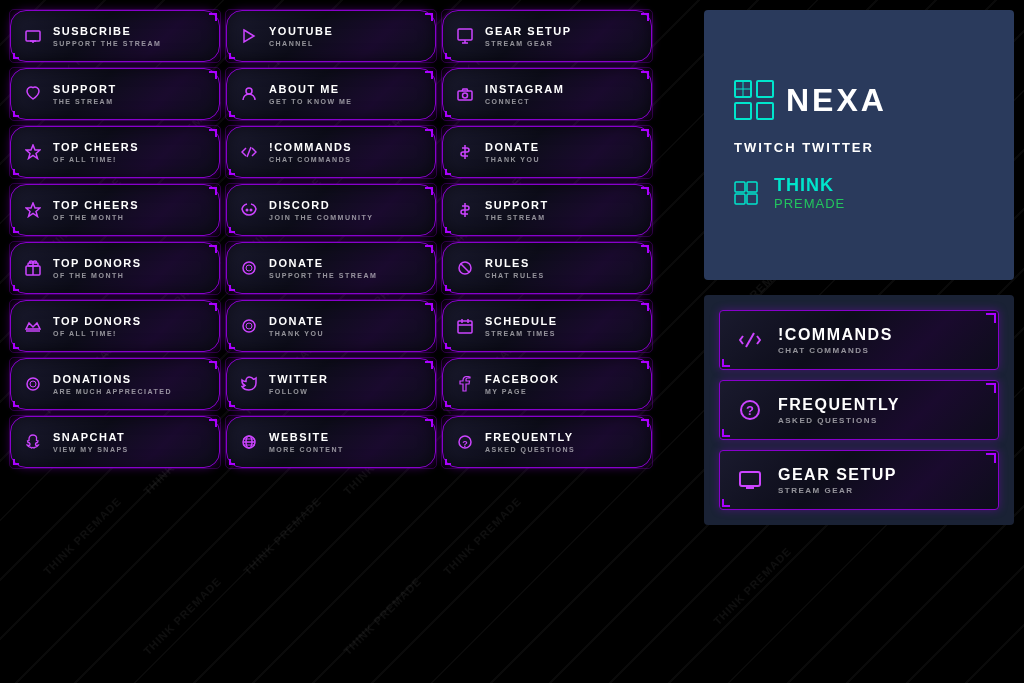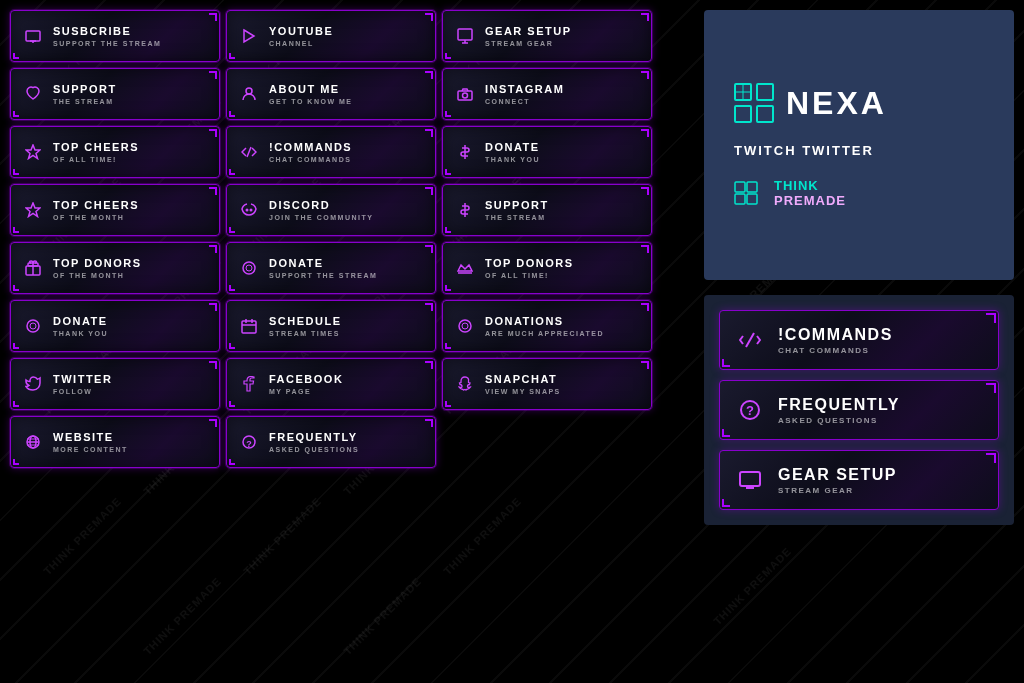--- a/index.html
+++ b/index.html
@@ -57,21 +57,21 @@
       z-index: 1;
     }
 
     
     .panel {
       position: relative;
       width: 210px;
       height: 52px;
       background: linear-gradient(135deg, #1a1a2e 0%, #0d0d1a 40%, #1a0a2e 70%, #0d0d1a 100%);
       border: 1.5px solid #8800cc;
-      border-radius: 4px;
+      border-radius: 16px;
       display: flex;
       align-items: center;
       padding: 0 8px;
       cursor: pointer;
       overflow: visible;
       box-shadow: 0 0 8px rgba(136,0,204,0.4), inset 0 0 15px rgba(0,0,0,0.5);
     }
 
     .panel::before {
       content: '';
@@ -195,30 +195,30 @@
       width: 32px;
       height: 24px;
     }
 
     .tp-text {
       display: flex;
       flex-direction: column;
     }
 
     .tp-think {
-      font-size: 13px;
+      font-size: 18px;
       font-weight: 900;
       color: #00e5cc;
       letter-spacing: 1px;
     }
 
     .tp-premade {
       font-size: 13px;
-      font-weight: 700;
-      color: #f0abfc;
+      font-weight: 400;
+      color: #22c55e;
       letter-spacing: 1px;
     }
 
     
     .preview-area {
       position: absolute;
       top: 295px;
       right: 10px;
       width: 310px;
       background: #1a2235;
@@ -580,20 +580,33 @@
     </div>
     <div class="panel-text">
       <span class="panel-title">DONATE</span>
       <span class="panel-subtitle">SUPPORT THE STREAM</span>
     </div>
   </div>
     <div class="panel">
     <div class="panel-corner-bl"></div>
     <div class="panel-icon">
       <svg width="16" height="16" viewBox="0 0 16 16" fill="none">
+          <circle cx="8" cy="8" r="6" stroke="#cc44ff" stroke-width="1.5" fill="none"></circle>
+          <line x1="3.5" y1="3.5" x2="12.5" y2="12.5" stroke="#cc44ff" stroke-width="1.5"></line>
+        </svg>
+    </div>
+    <div class="panel-text">
+      <span class="panel-title">RULES</span>
+      <span class="panel-subtitle">CHAT RULES</span>
+    </div>
+  </div>
+    <div class="panel">
+    <div class="panel-corner-bl"></div>
+    <div class="panel-icon">
+      <svg width="16" height="16" viewBox="0 0 16 16" fill="none">
           <polygon points="1,11 4,5 8,9 12,5 15,11" stroke="#cc44ff" stroke-width="1.5" fill="none"></polygon>
           <line x1="1" y1="13" x2="15" y2="13" stroke="#cc44ff" stroke-width="1.5"></line>
         </svg>
     </div>
     <div class="panel-text">
       <span class="panel-title">TOP DONORS</span>
       <span class="panel-subtitle">OF ALL TIME!</span>
     </div>
   </div>
     <div class="panel">

